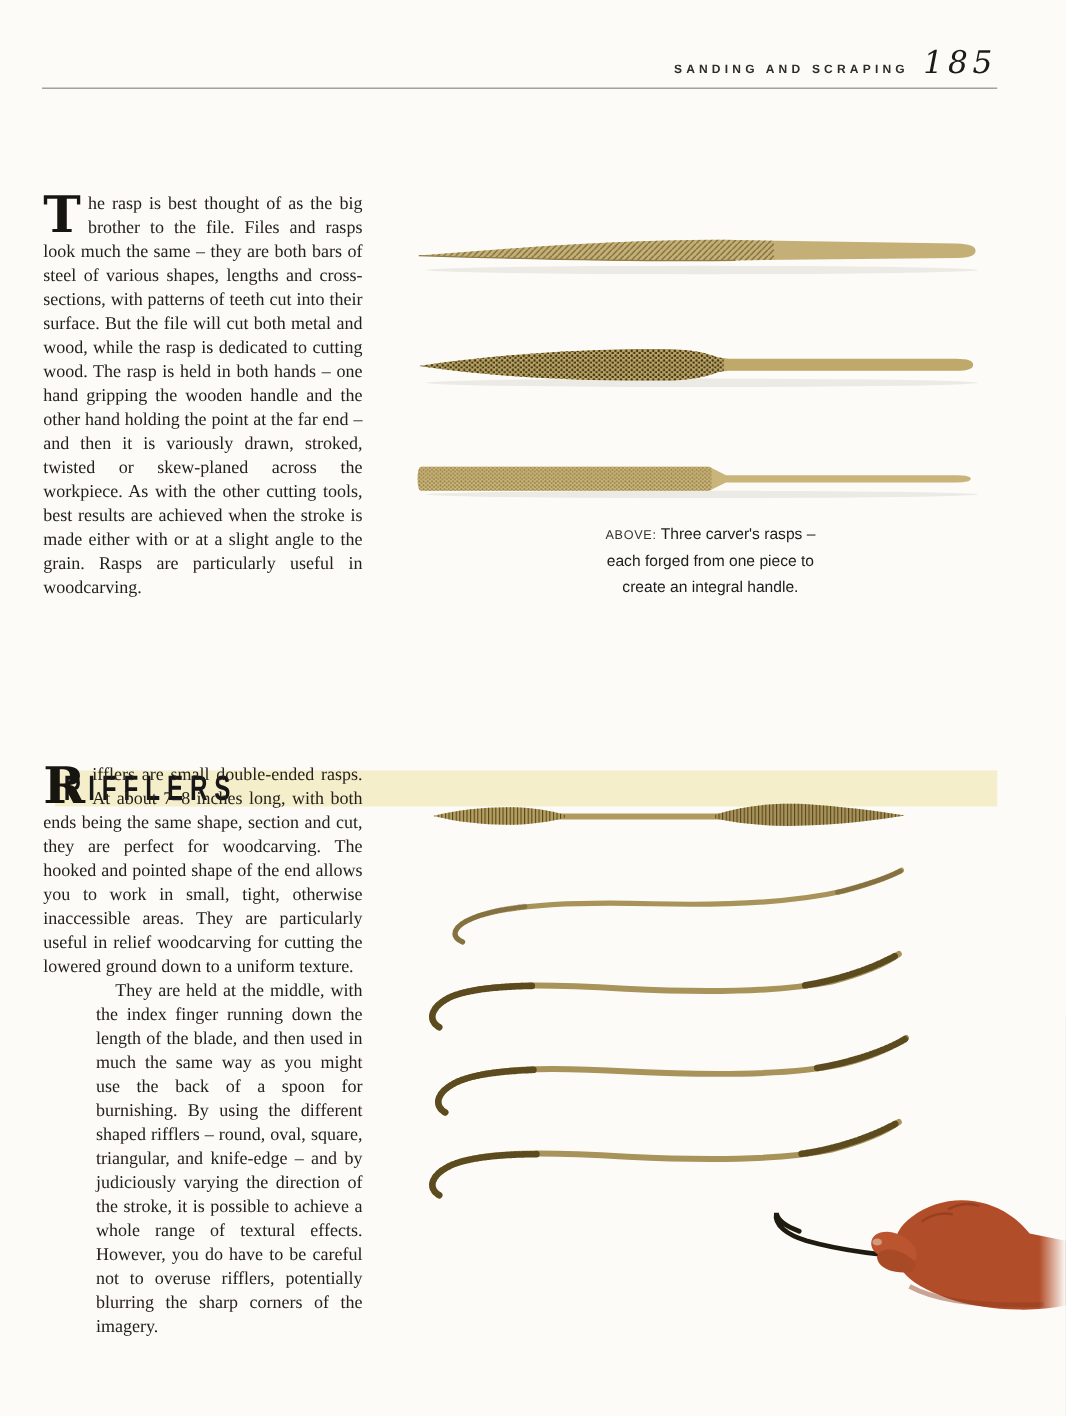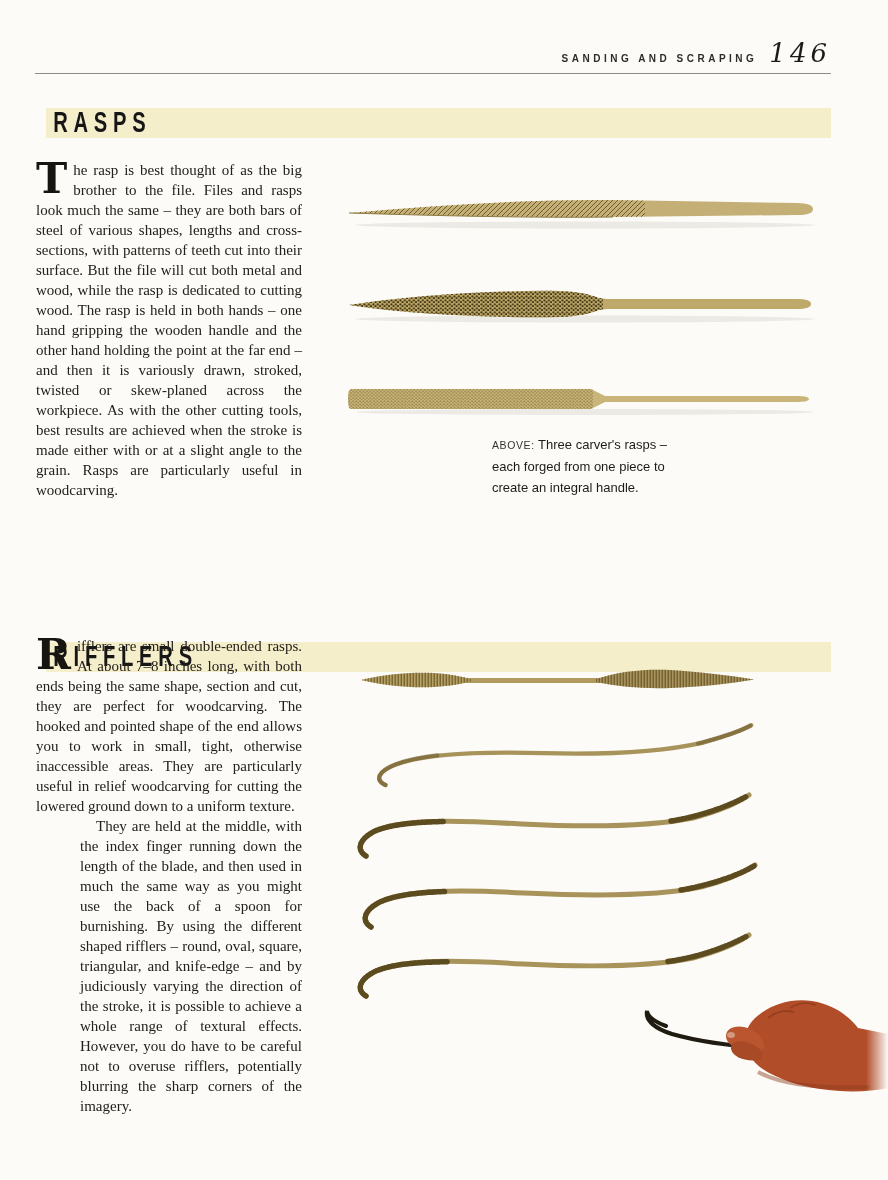--- a/index.html
+++ b/index.html
@@ -72,21 +72,21 @@
   .fig-riff2{left:370px;top:722px;width:386px;height:70px;}
   .fig-riff3{left:352px;top:792px;width:402px;height:72px;}
   .fig-riff4{left:358px;top:862px;width:402px;height:72px;}
   .fig-riff5{left:352px;top:932px;width:402px;height:72px;}
   .fig-hand{left:630px;top:988px;width:258px;height:115px;}
   
   .caption{
     position:absolute;
     font-family:"Liberation Sans",sans-serif;
     font-size:13px;line-height:21px;color:#1d1c1a;
-    text-align:left;
+    text-align:center;
   }
   .cap-rasps{left:492px;top:434px;width:200px;}
   .cap-rifflers{left:438px;top:1044px;width:248px;}
   .cap-label{
     font-size:10.5px;letter-spacing:0.6px;color:#35332f;
   }
 </style>
 </head>
 <body>
 
@@ -106,27 +106,24 @@
     <pattern id="vlines" width="3" height="4" patternUnits="userSpaceOnUse">
       <path d="M1.2 0 V4" stroke="#55451b" stroke-width="0.9"></path>
     </pattern>
   </defs>
 </svg>
 
 <div class="page">
 
   <div class="header-line">
     <span class="running-head">SANDING AND SCRAPING</span>
-    <span class="page-number">146</span>
+    <span class="page-number">185</span>
   </div>
   <div class="header-rule"></div>
 
-  <div class="section-bar bar-rasps">
-    <span class="section-title">RASPS</span>
-  </div>
 
   <div class="col-text col-rasps">
     <p>
       <span class="dropcap">T</span><span>he rasp is best thought of as the big brother to the file. Files and rasps look much the same – they are both bars of steel of various shapes, lengths and cross-sections, with patterns of teeth cut into their surface. But the file will cut both metal and wood, while the rasp is dedicated to cutting wood. The rasp is held in both hands – one hand gripping the wooden handle and the other hand holding the point at the far end – and then it is variously drawn, stroked, twisted or skew-planed across the workpiece. As with the other cutting tools, best results are achieved when the stroke is made either with or at a slight angle to the grain. Rasps are particularly useful in woodcarving.</span>
     </p>
   </div>
 
   <figure class="fig-rasp1">
     <svg viewBox="0 0 486 44">
       <defs>

